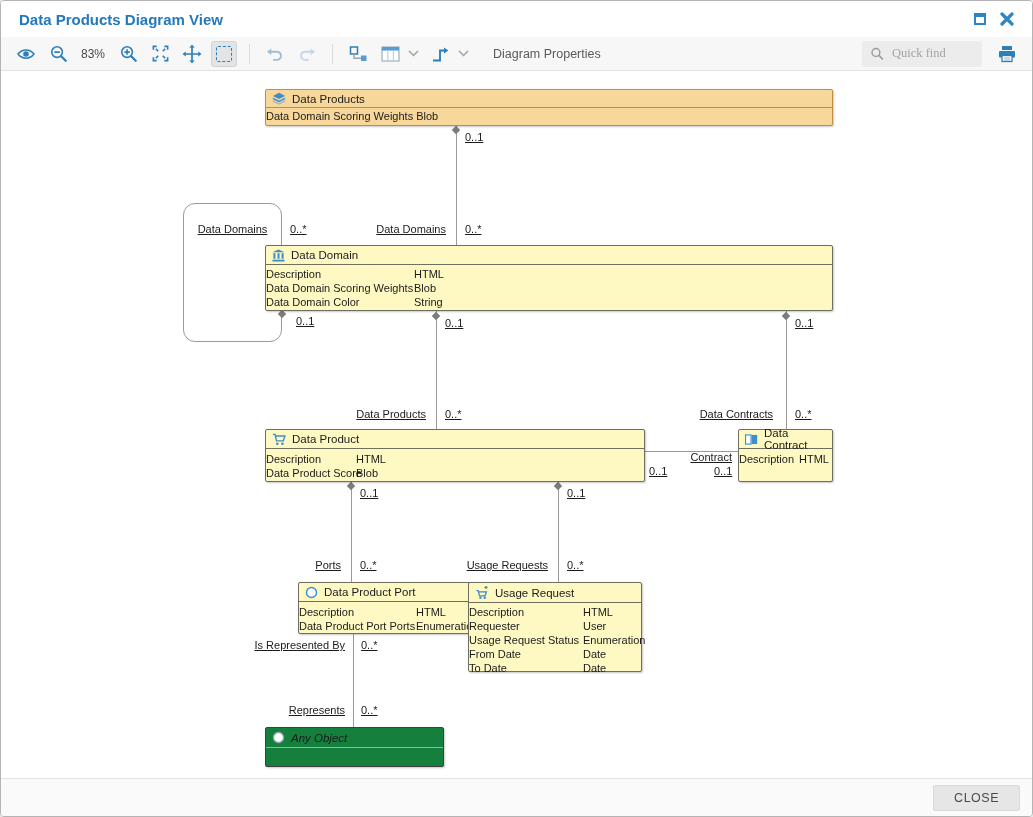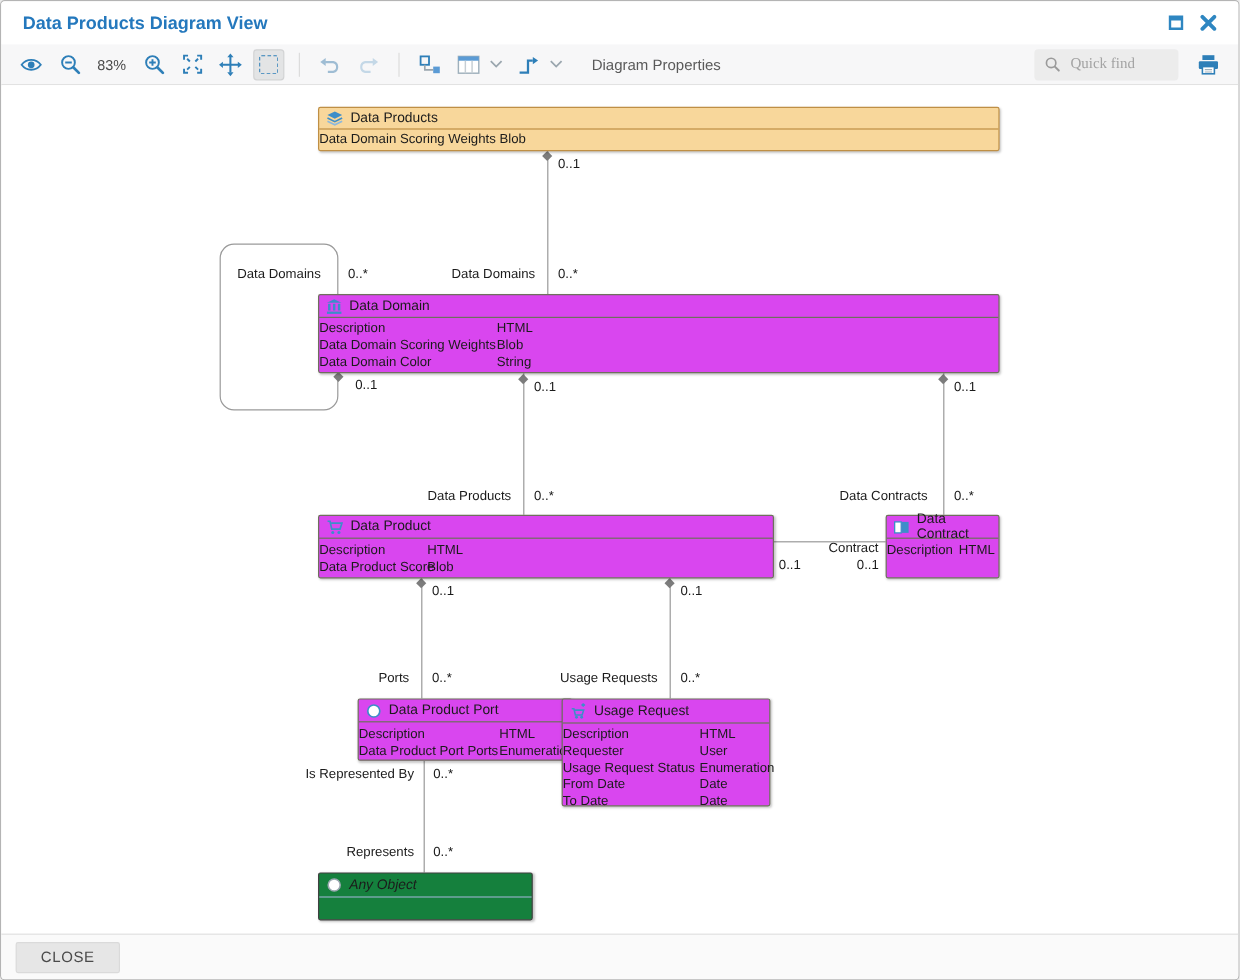--- a/index.html
+++ b/index.html
@@ -26,41 +26,41 @@
   .quickfind input{border:none;background:transparent;outline:none;width:80px;font-size:12.5px;
                    color:#555;font-family:Liberation Serif, serif;}
   .quickfind input::placeholder{color:#a3a3a3;}
   .marquee{width:14px;height:14px;border:1.6px dashed #2e7fb8;border-radius:2px;}
   
   .canvas{position:absolute;left:0;top:70px;right:0;bottom:38px;background:#fff;overflow:hidden;}
   .canvas *{box-sizing:border-box;}
   .vline,.hline{position:absolute;background:#9a9a9a;}
   .vline{width:1px;} .hline{height:1px;}
   .dia{position:absolute;width:6px;height:6px;background:#7c7c7c;transform:rotate(45deg);}
-  .lbl{position:absolute;font-size:11px;color:#1b1b1b;white-space:nowrap;line-height:13px;}
+  .lbl{position:absolute;font-size:11px;color:#1b1b1b;white-space:nowrap;line-height:13px;text-decoration:underline;}
   .r{text-align:right;}
   .looprect{position:absolute;border:1px solid #9a9a9a;border-radius:12px;background:transparent;}
   .ebox{position:absolute;border-radius:2px;font-size:11px;color:#1b1b1b;
         box-shadow:1px 1px 2px rgba(0,0,0,0.22);}
-  .yellow{background:#d946ef;border:1px solid #6f6f5e;}
+  .yellow{background:#fef9c3;border:1px solid #6f6f5e;}
   .orange{background:#f8d79b;border:1px solid #bf8f45;}
   .anyblue{background:#15803d;border:1px solid #404040;}
   .ehead{display:flex;align-items:center;gap:6px;padding:0 6px;font-size:11.5px;}
   .yellow .ehead{border-bottom:1px solid #6f6f5e;}
   .orange .ehead{border-bottom:1px solid #bf8f45;}
   .anyblue .ehead{border-bottom:1px solid #8faec2;font-style:italic;}
   .eicon{display:flex;align-items:center;flex:0 0 auto;}
   .ebody{position:relative;}
   .row{position:relative;padding-left:0;line-height:14px;}
   .tp{position:absolute;}
   .dd .tp{left:148px;} .dp .tp{left:90px;} .pt .tp{left:117px;} .ur .tp{left:114px;}
   .inline-tp{position:static;margin-left:5px;}
   
   .footer{position:absolute;left:0;bottom:0;right:0;height:38px;background:#fafafa;
-          border-top:1px solid #e2e2e2;display:flex;align-items:center;justify-content:flex-start;
+          border-top:1px solid #e2e2e2;display:flex;align-items:center;justify-content:flex-end;
           padding:0 12px;box-sizing:border-box;}
   .close-btn{background:#e6e6e6;border:1px solid #dadada;border-radius:2px;color:#4a4a4a;
              font-size:12.5px;letter-spacing:0.5px;padding:5px 20px;cursor:pointer;
              font-family:"Liberation Sans",sans-serif;}
 </style>
 </head>
 <body>
 
 <div class="dialog">
 

